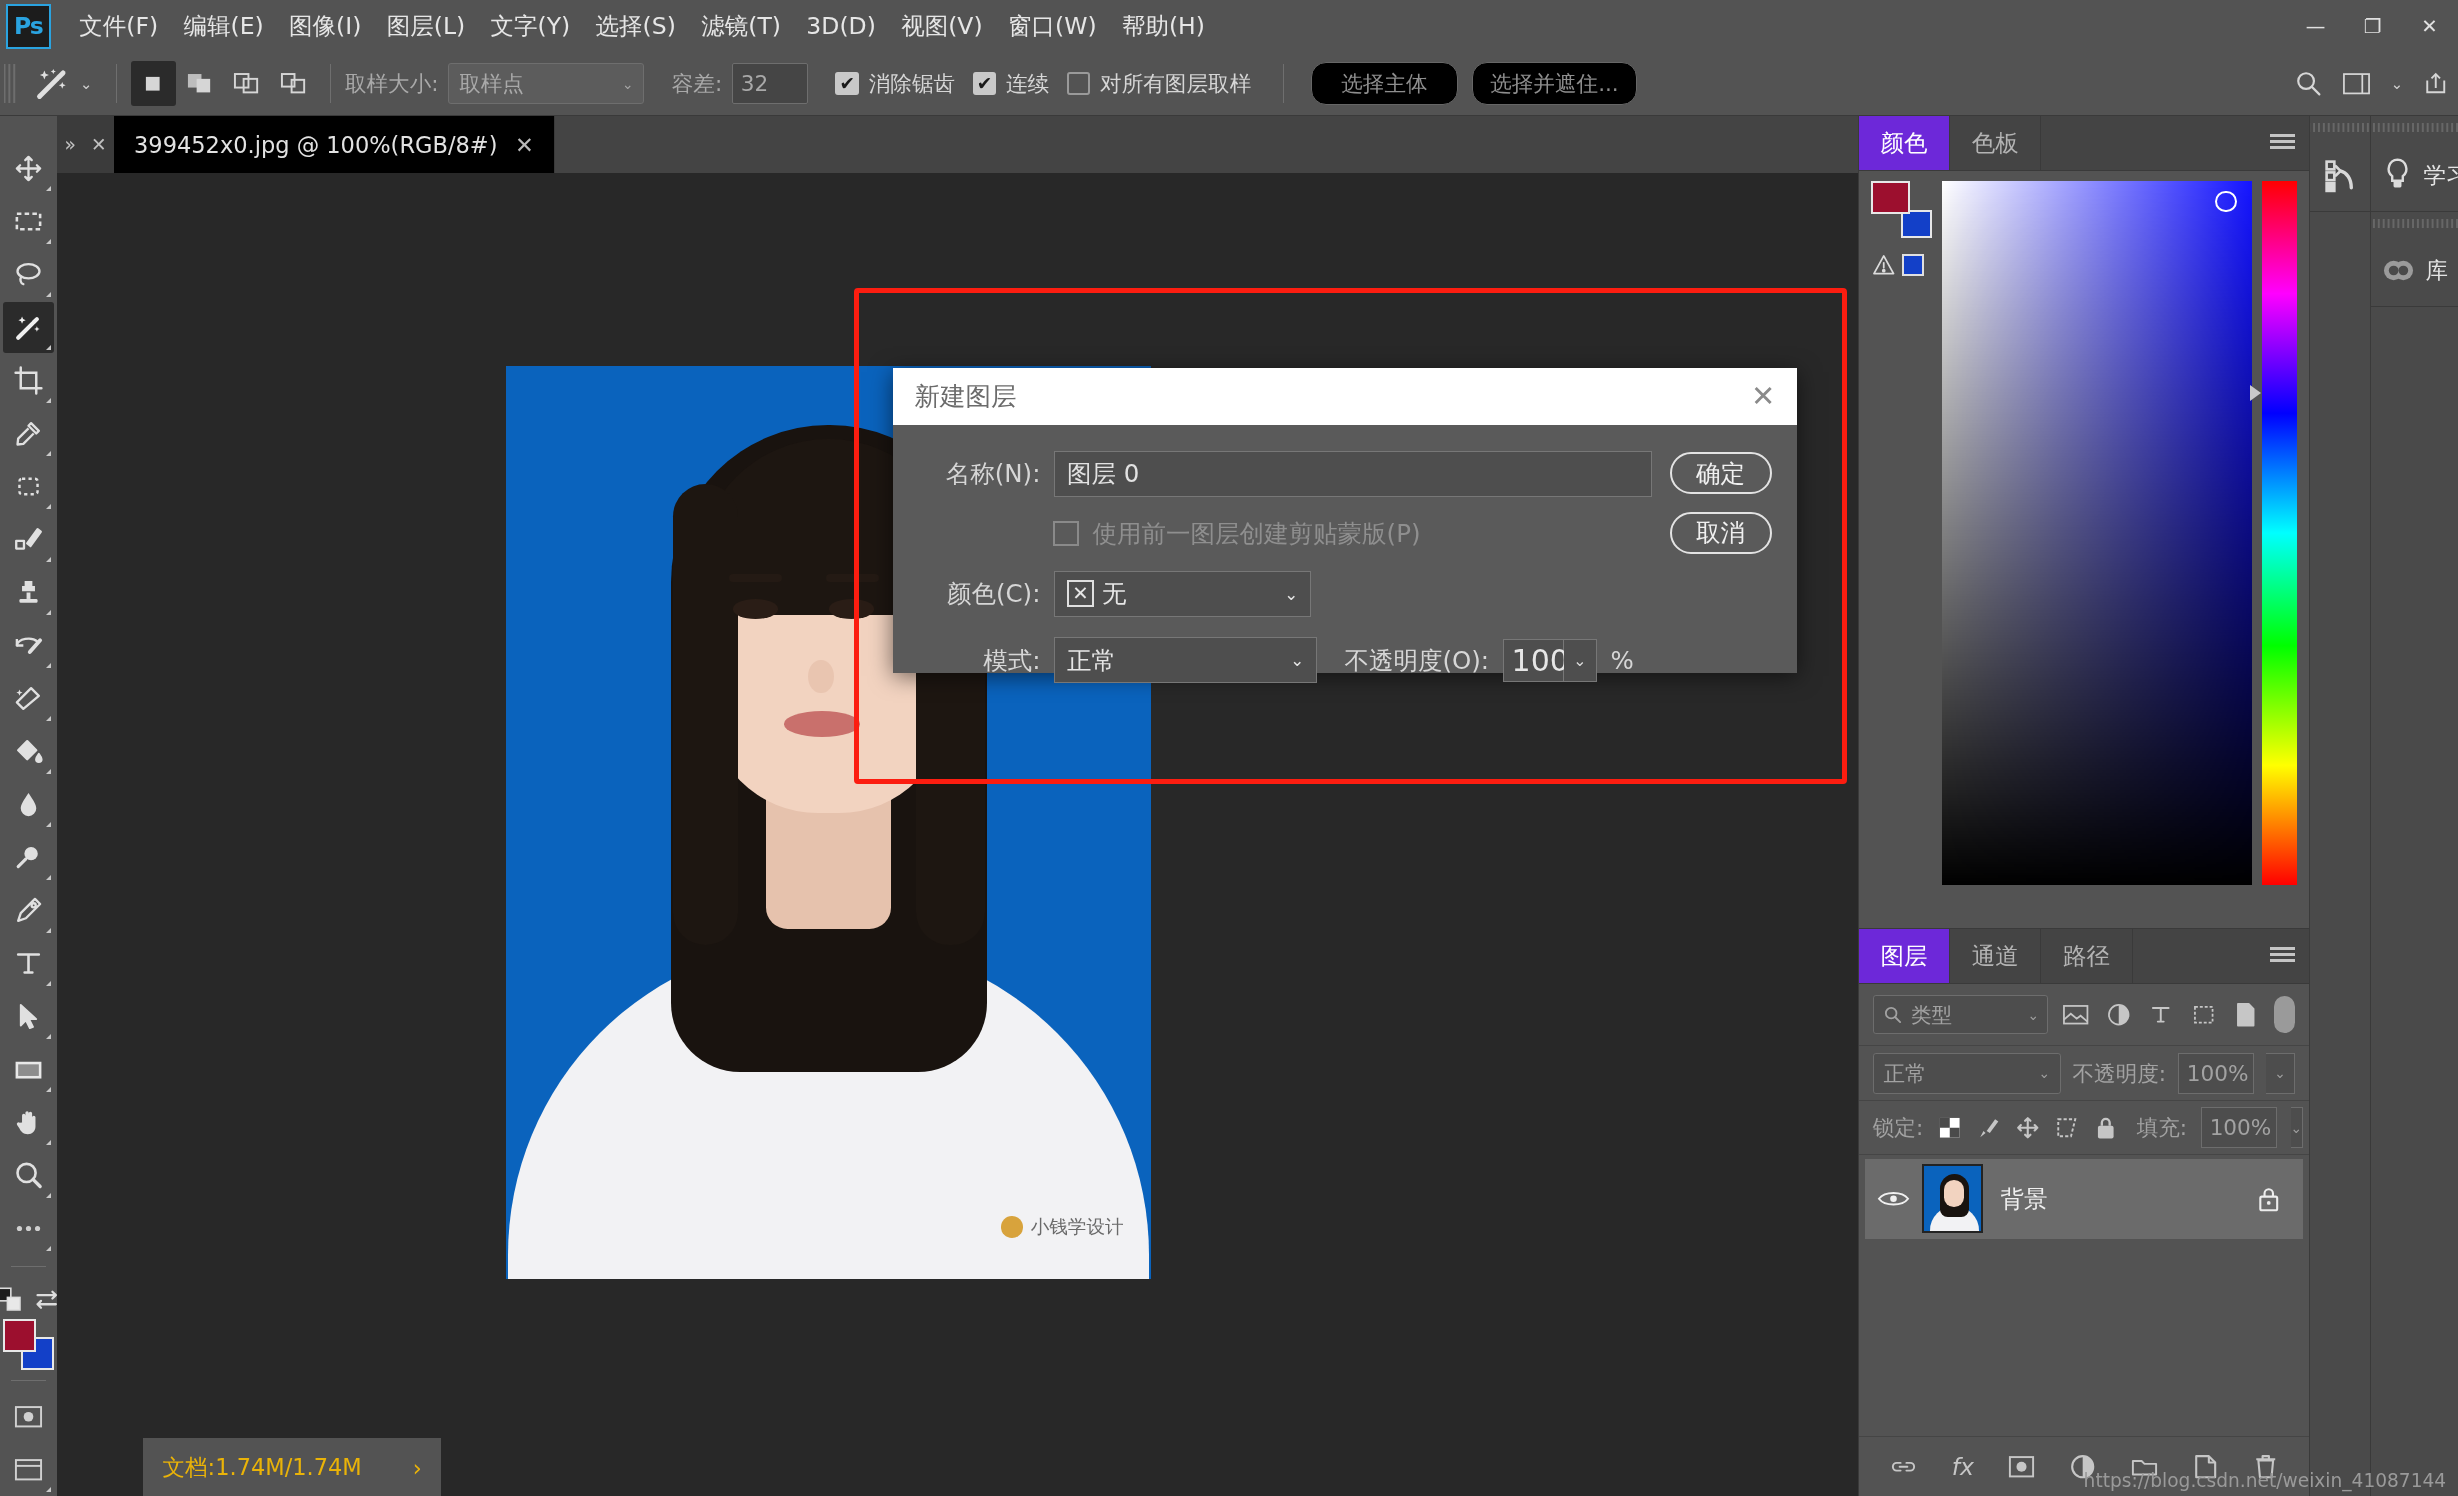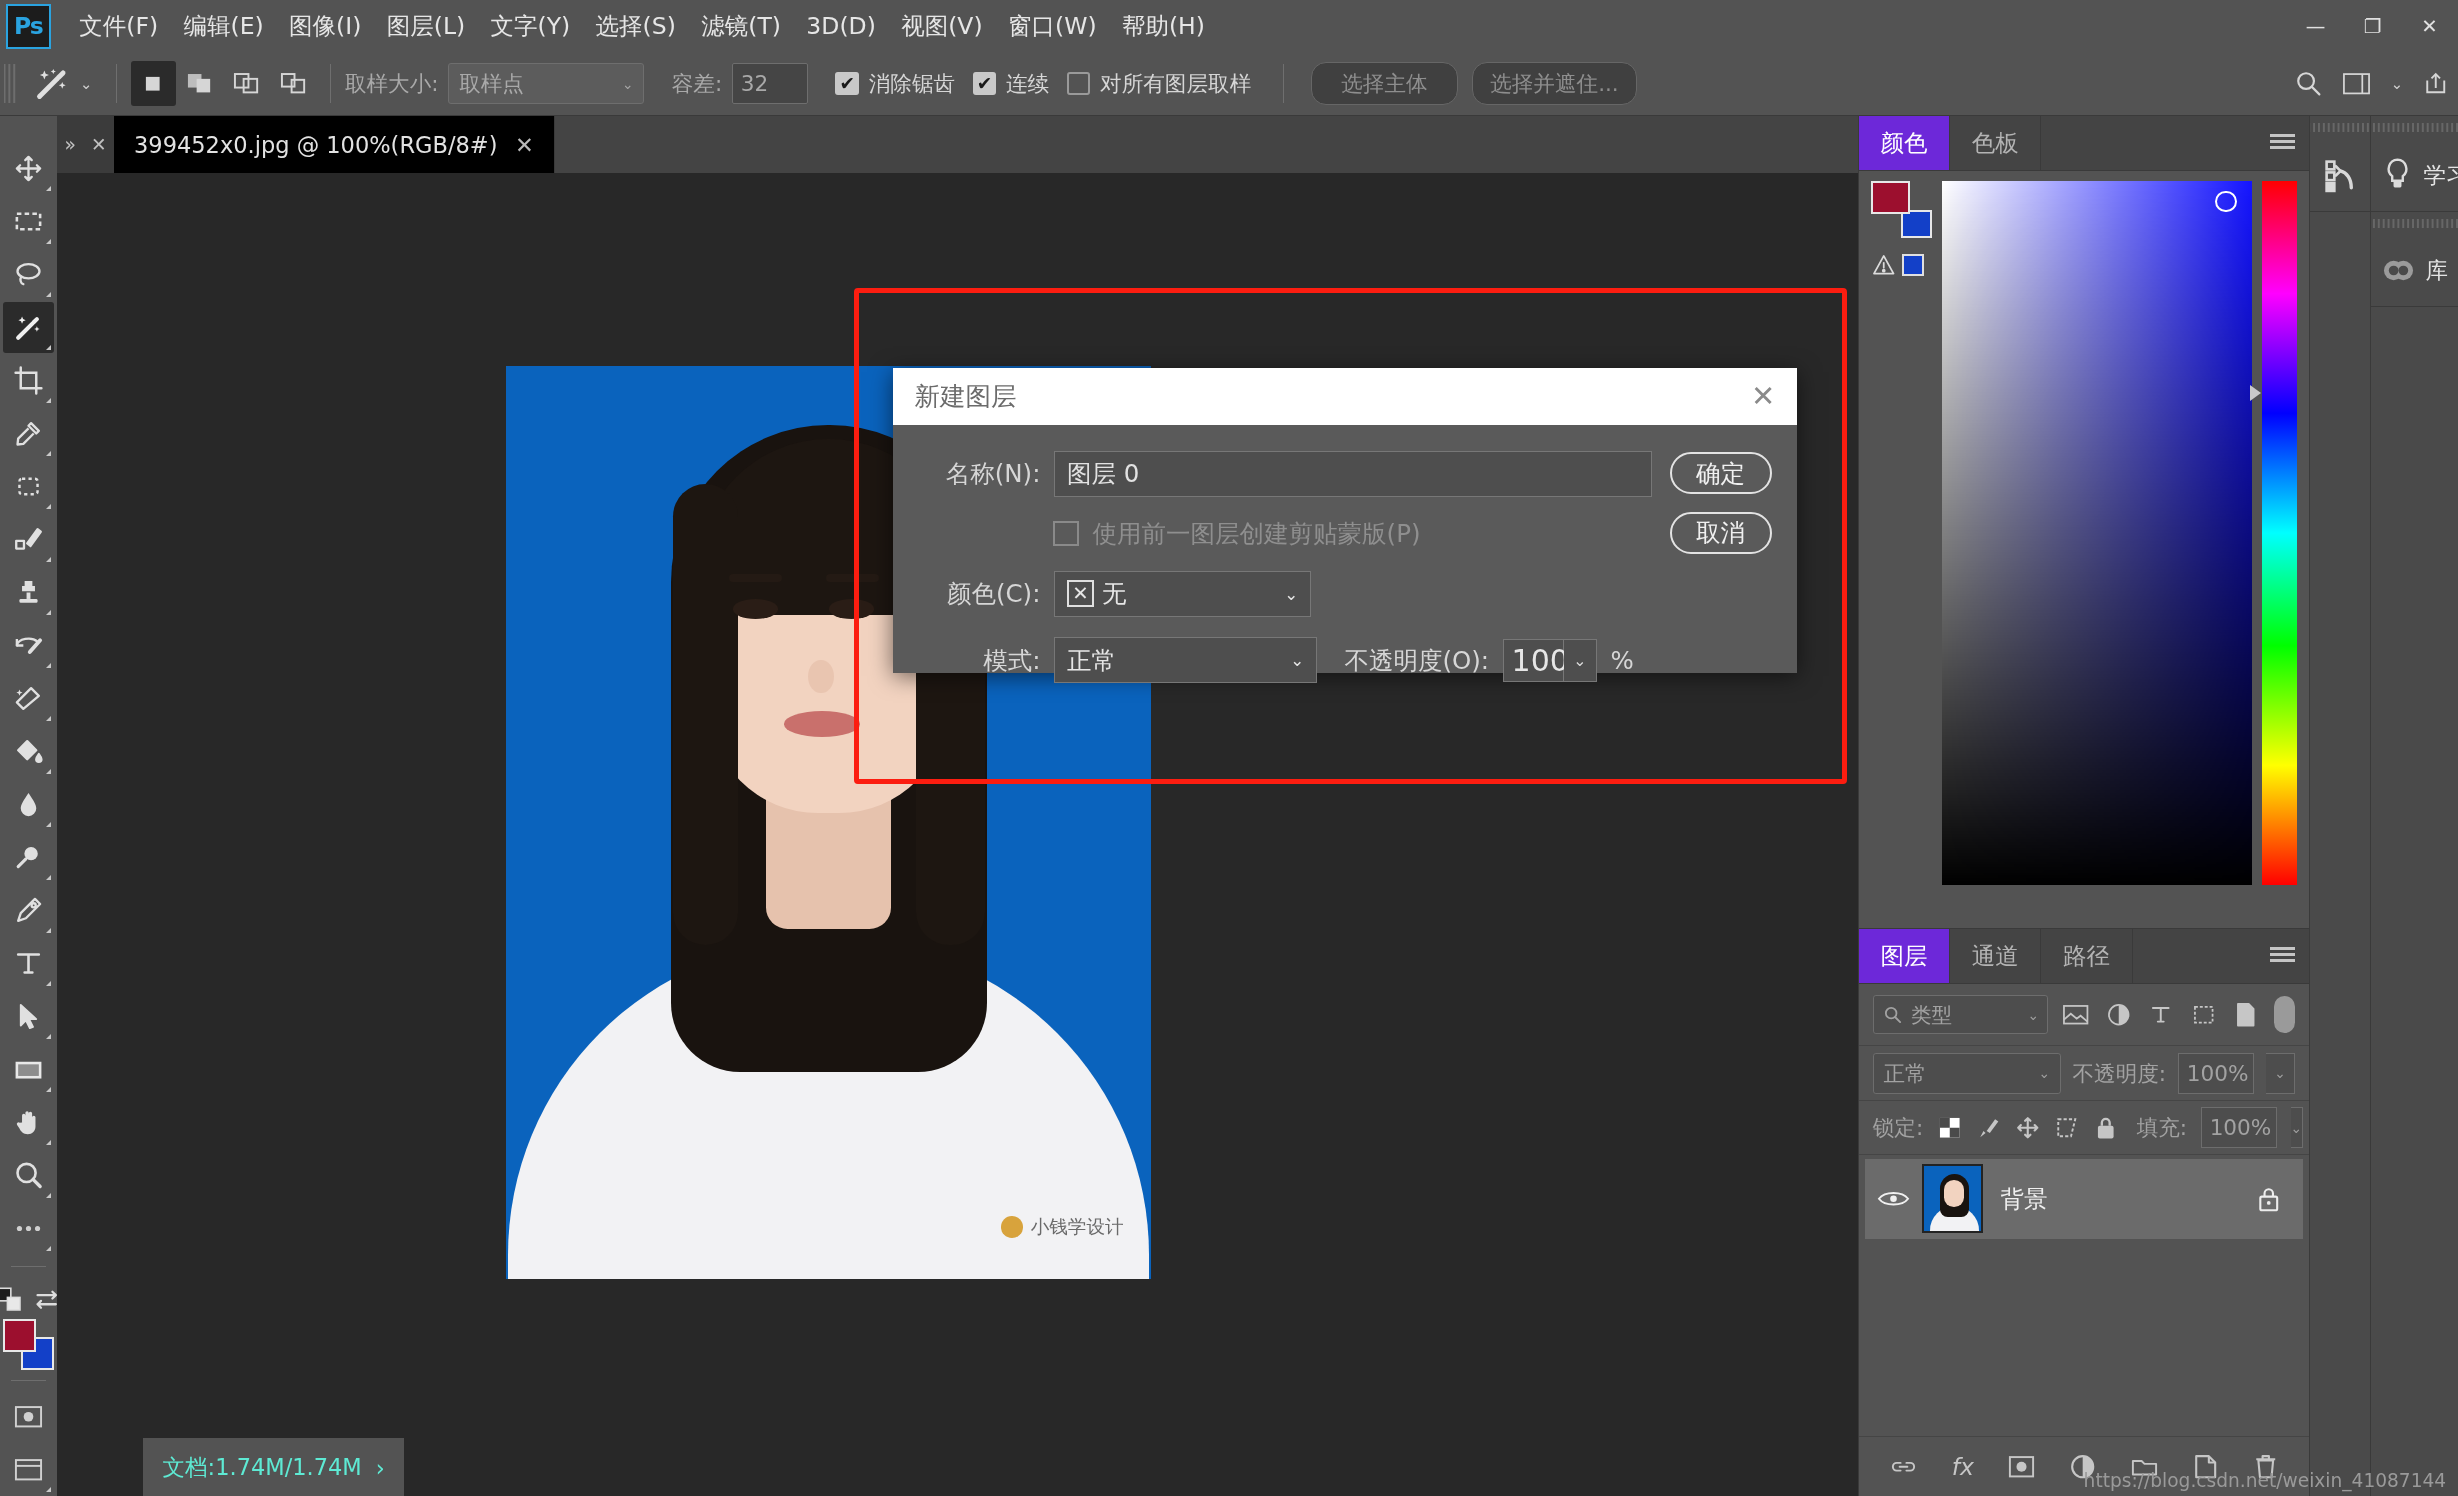--- a/index.html
+++ b/index.html
@@ -47,21 +47,21 @@
   .opt-select .dd { position:absolute; right:9.8px; font-size:13.7px; color:#a9a9a9; }
   .opt-input { width:76px; height:41px; background:#454545; border:1px solid #6e6e6e;
     border-radius:2px; color:#a9a9a9; font-size:21.6px; display:flex;
     align-items:center; padding:0 7.8px; }
   .chk-wrap { display:flex; align-items:center; gap:9.8px; margin:0 17.6px 0 0; }
   .chkbox { width:23.5px; height:23.5px; background:#c9c9c9; border-radius:2.9px;
     display:flex; align-items:center; justify-content:center;
     color:#1a1a1a; font-size:18.6px; font-weight:bold; }
   .chkbox.off { background:transparent; border:2px solid #9a9a9a; }
   .chk-lbl { color:#d6d6d6; font-size:21.6px; white-space:nowrap; }
-  .gbtn { height:43px; min-width:147px; padding:0 17.6px; background:#404040;
+  .gbtn { height:43px; min-width:147px; padding:0 17.6px; background:#000000;
     border:1px solid #666; border-radius:15px; color:#8e8e8e; font-size:21.6px;
     display:flex; align-items:center; justify-content:center; margin-left:13.7px; }
   .ob-right { margin-left:auto; display:flex; align-items:center; gap:19.6px;
     padding-right:9.8px; }
 
   
   .toolbar { position:absolute; left:0; top:116px; width:57px; bottom:0;
     background:#535353; display:flex; flex-direction:column; align-items:center;
     padding-top:27.4px; }
   .tool { width:51px; height:51px; position:relative; display:flex;
@@ -241,21 +241,21 @@
   .layer-name { color:#efefef; font-size:23.5px; }
   .layer-lock { margin-left:auto; margin-right:21.6px; }
   .lp-bottom { position:absolute; left:0; right:0; bottom:0; height:61px;
     background:#535353; border-top:1px solid #454545; display:flex;
     align-items:center; justify-content:space-around; padding:0 13.7px; }
 
   
   .statusbar { position:absolute; left:57px; bottom:0; right:600px; height:59px;
     background:#282828; display:flex; align-items:center; }
   .sb-inner { background:#535353; height:60px; display:flex; align-items:center;
-    gap:14px; padding:0 19.6px; margin-left:86px; color:#5eead4; font-size:22.5px; }
+    gap:51px; padding:0 19.6px; margin-left:86px; color:#eab308; font-size:22.5px; }
   .watermark { position:absolute; right:11.8px; bottom:5.9px; color:#9a9a9a;
     font-size:18.6px; }
   svg { display:block; }
 </style>
 </head>
 <body>
 
 <div class="app">
 
   <div class="menubar">

